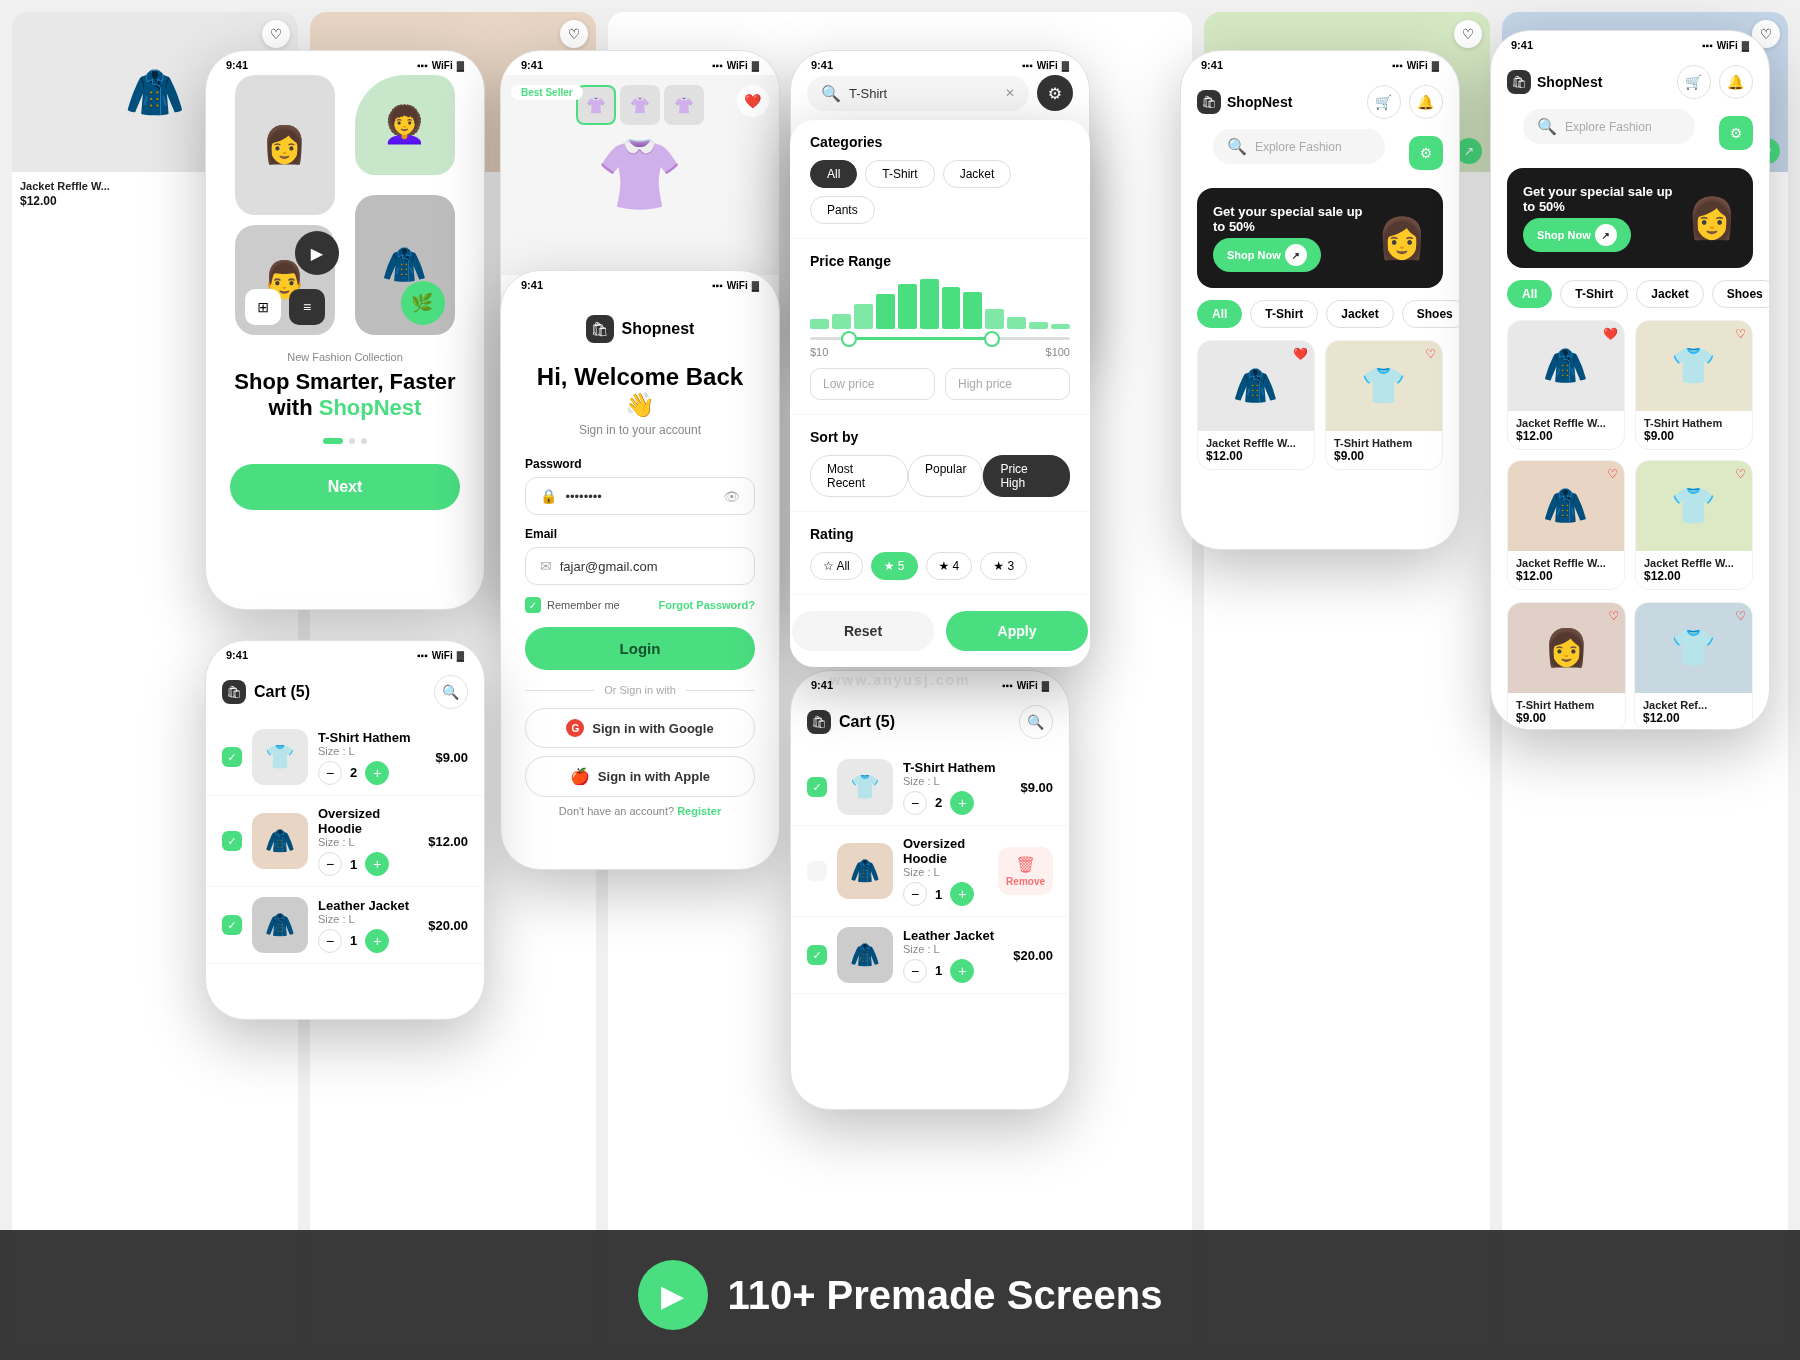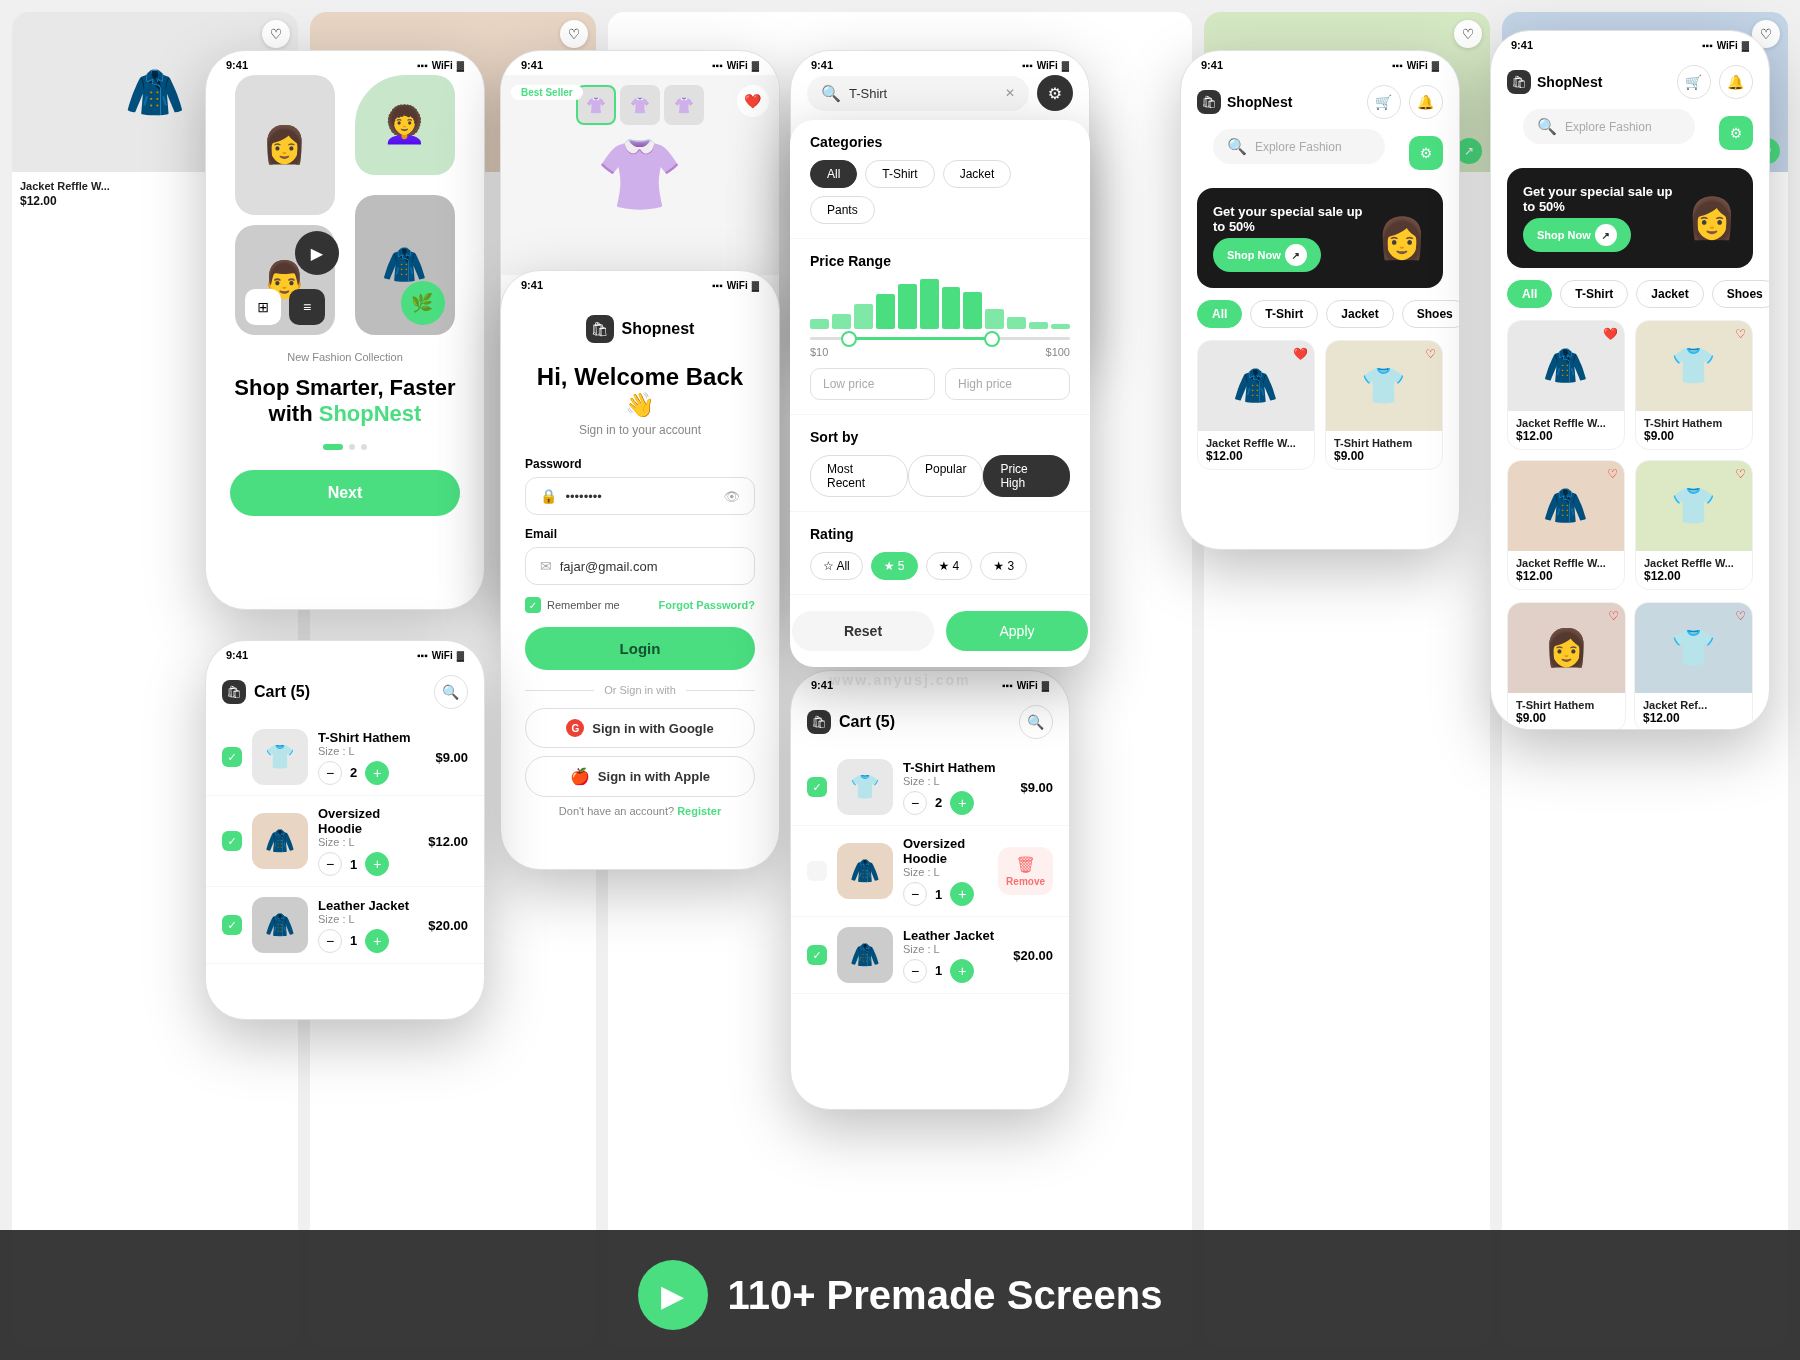--- a/index.html
+++ b/index.html
@@ -162,21 +162,21 @@
     .collage-img-4 { width: 100px; height: 140px; bottom: 0; right: 0; background: #bdbdbd; }
     .collage-icon-play { position: absolute; bottom: 60px; left: 60px; width: 44px; height: 44px; background: #333; border-radius: 50%; display: flex; align-items: center; justify-content: center; color: #fff; font-size: 16px; }
     .collage-icon-grid { position: absolute; bottom: 10px; left: 10px; width: 36px; height: 36px; background: #fff; border-radius: 10px; display: flex; align-items: center; justify-content: center; font-size: 14px; }
     .collage-icon-menu { position: absolute; bottom: 10px; left: 54px; width: 36px; height: 36px; background: #333; border-radius: 10px; display: flex; align-items: center; justify-content: center; color: #fff; font-size: 14px; }
     .collage-icon-leaf { position: absolute; bottom: 10px; right: 10px; width: 44px; height: 44px; background: #4ade80; border-radius: 50%; display: flex; align-items: center; justify-content: center; font-size: 18px; }
     .collage-icon-star { position: absolute; top: 120px; right: 10px; width: 44px; height: 44px; background: #4ade80; border-radius: 50%; display: flex; align-items: center; justify-content: center; font-size: 18px; }
 
     .onboard-label {
       font-size: 11px;
       color: #888;
-      margin-bottom: 12px;
+      margin-bottom: 6px;
       text-align: center;
     }
 
     .onboard-title {
       font-size: 22px;
       font-weight: 800;
       text-align: center;
       line-height: 1.2;
       margin-bottom: 16px;
     }
@@ -579,21 +579,21 @@
       cursor: pointer;
     }
 
     .apply-btn {
       flex: 1;
       padding: 12px;
       background: #4ade80;
       border: none;
       border-radius: 30px;
       font-size: 14px;
-      font-weight: 400;
+      font-weight: 700;
       color: #fff;
       cursor: pointer;
     }
 
     
     .phone-login {
       width: 280px;
       height: 600px;
       top: 270px;
       left: 500px;

